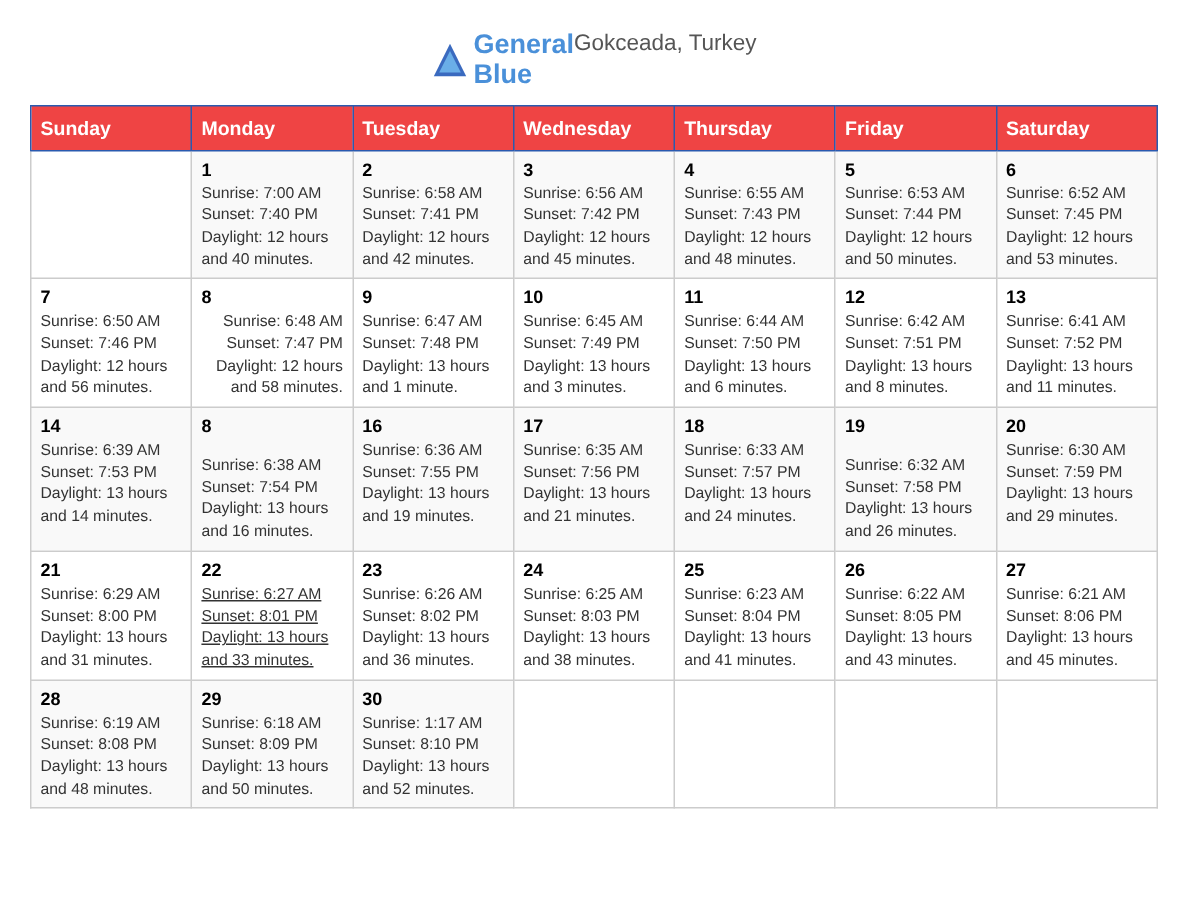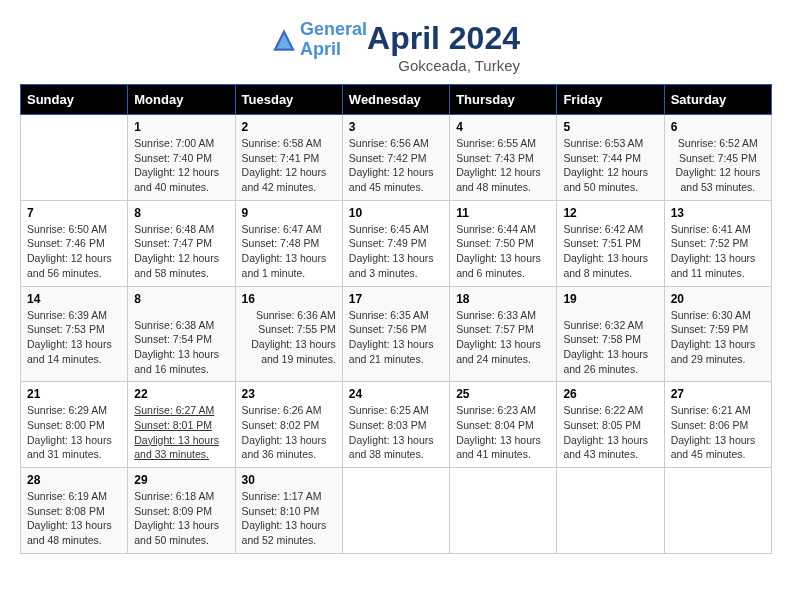--- a/index.html
+++ b/index.html
@@ -45,21 +45,21 @@
     .subtitle {
       font-size: 15px;
       color: #555;
     }
     table {
       width: 100%;
       border-collapse: collapse;
       font-size: 11px;
     }
     thead tr th {
-      background-color: #000000;
+      background-color: #ef4444;
       color: #fff;
       padding: 7px 6px;
       text-align: left;
       font-size: 13px;
       font-weight: bold;
       border: 1px solid #2a5aaf;
     }
     tbody tr td {
       border: 1px solid #ccc;
       padding: 5px 6px;
@@ -92,25 +92,24 @@
 <body>
 
 <div class="header">
   <div class="logo">
     <svg class="logo-icon" viewBox="0 0 40 40" xmlns="http://www.w3.org/2000/svg">
       <polygon points="20,2 38,38 2,38" fill="#3a6abf"></polygon>
       <polygon points="20,10 32,34 8,34" fill="#6aaee8"></polygon>
     </svg>
     <div class="logo-text">
       <div><span>General</span></div>
-      <div><span style="color:#4a90d9">April</span></div>
+      <div><span style="color:#4a90d9">Blue</span></div>
     </div>
   </div>
   <div class="title-block">
-    <div class="month-title">April 2024</div>
     <div class="subtitle">Gokceada, Turkey</div>
   </div>
 </div>
 
 <table>
   <thead>
     <tr>
     <th>Sunday</th>
         <th>Monday</th>
         <th>Tuesday</th>
@@ -153,37 +152,37 @@
         </td>
         <td>
           <div class="day-number">5</div>
           <div class="day-detail" style="white-space: pre-line;">Sunrise: 6:53 AM
 Sunset: 7:44 PM
 Daylight: 12 hours
 and 50 minutes.</div>
         </td>
         <td>
           <div class="day-number">6</div>
-          <div class="day-detail" style="white-space: pre-line; text-align: center;">Sunrise: 6:52 AM
+          <div class="day-detail" style="white-space: pre-line;">Sunrise: 6:52 AM
 Sunset: 7:45 PM
 Daylight: 12 hours
 and 53 minutes.</div>
         </td>
       </tr>
       <tr>
         <td>
           <div class="day-number">7</div>
           <div class="day-detail" style="white-space: pre-line;">Sunrise: 6:50 AM
 Sunset: 7:46 PM
 Daylight: 12 hours
 and 56 minutes.</div>
         </td>
         <td>
           <div class="day-number">8</div>
-          <div class="day-detail" style="white-space: pre-line;">Sunrise: 6:48 AM
+          <div class="day-detail" style="white-space: pre-line; text-align: right;">Sunrise: 6:48 AM
 Sunset: 7:47 PM
 Daylight: 12 hours
 and 58 minutes.</div>
         </td>
         <td>
           <div class="day-number">9</div>
           <div class="day-detail" style="white-space: pre-line;">Sunrise: 6:47 AM
 Sunset: 7:48 PM
 Daylight: 13 hours
 and 1 minute.</div>
@@ -227,21 +226,21 @@
         </td>
         <td>
           <div class="day-number">8</div>
           <div class="day-detail" style="white-space: pre-line; margin-top: 12px;">Sunrise: 6:38 AM
 Sunset: 7:54 PM
 Daylight: 13 hours
 and 16 minutes.</div>
         </td>
         <td>
           <div class="day-number">16</div>
-          <div class="day-detail" style="white-space: pre-line; text-align: right;">Sunrise: 6:36 AM
+          <div class="day-detail" style="white-space: pre-line;">Sunrise: 6:36 AM
 Sunset: 7:55 PM
 Daylight: 13 hours
 and 19 minutes.</div>
         </td>
         <td>
           <div class="day-number">17</div>
           <div class="day-detail" style="white-space: pre-line;">Sunrise: 6:35 AM
 Sunset: 7:56 PM
 Daylight: 13 hours
 and 21 minutes.</div>

